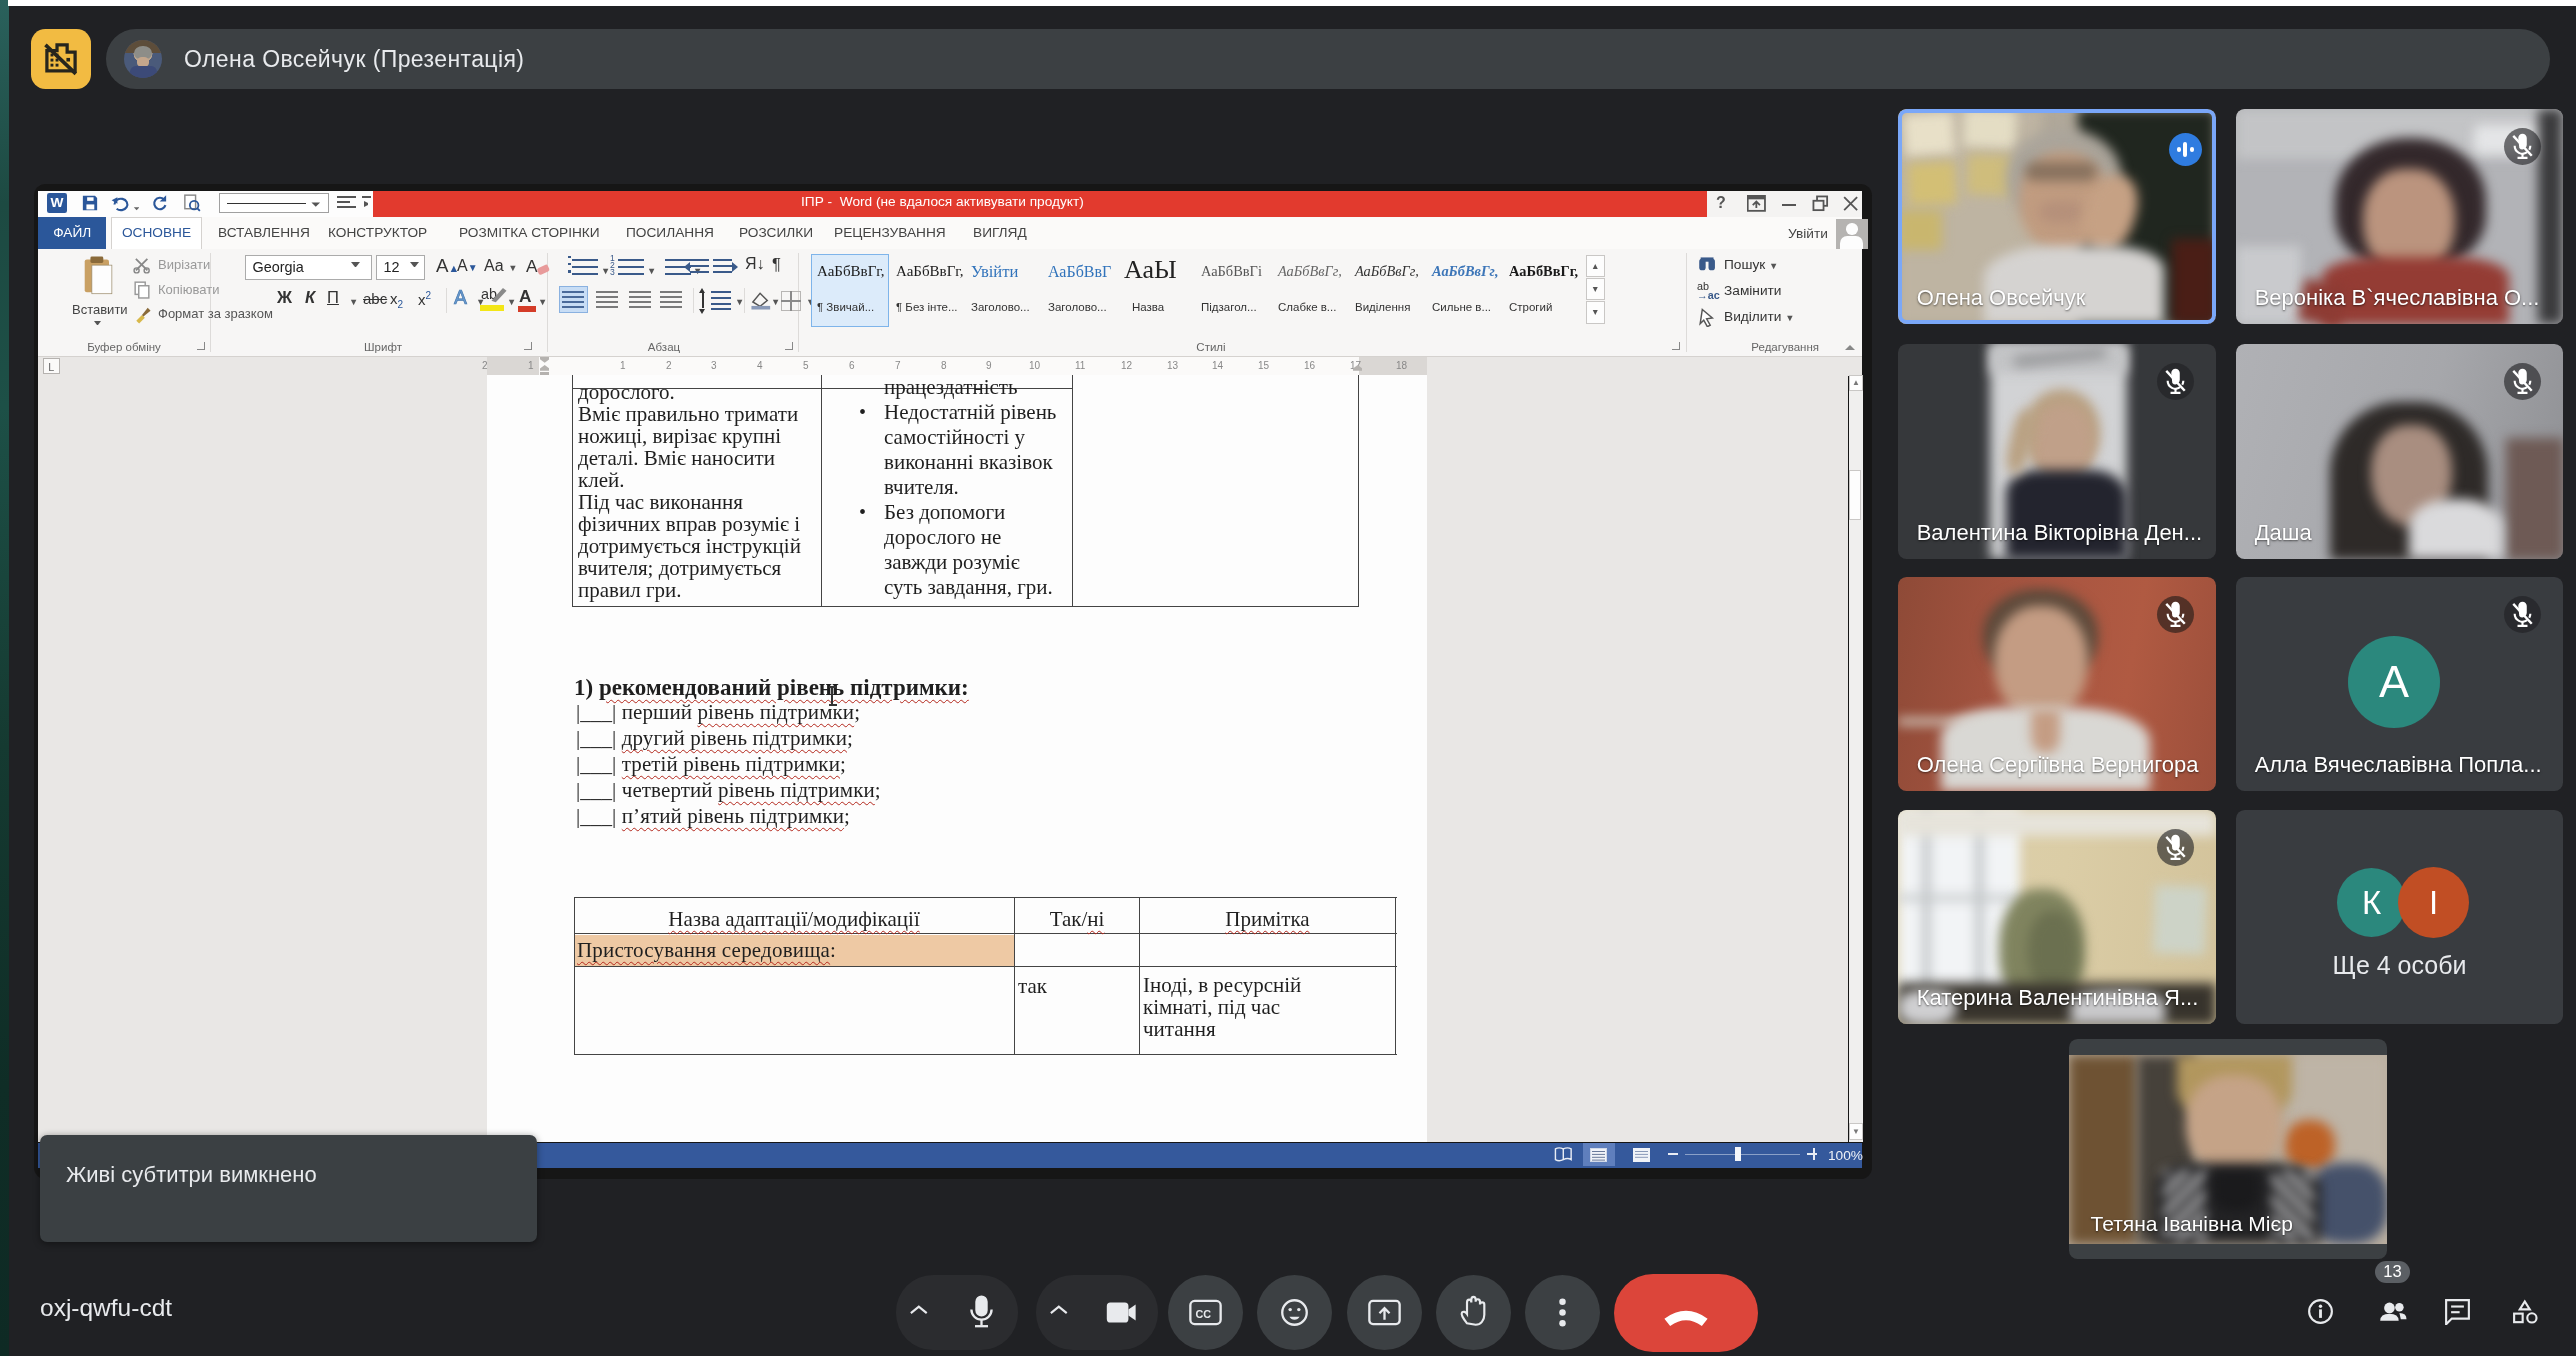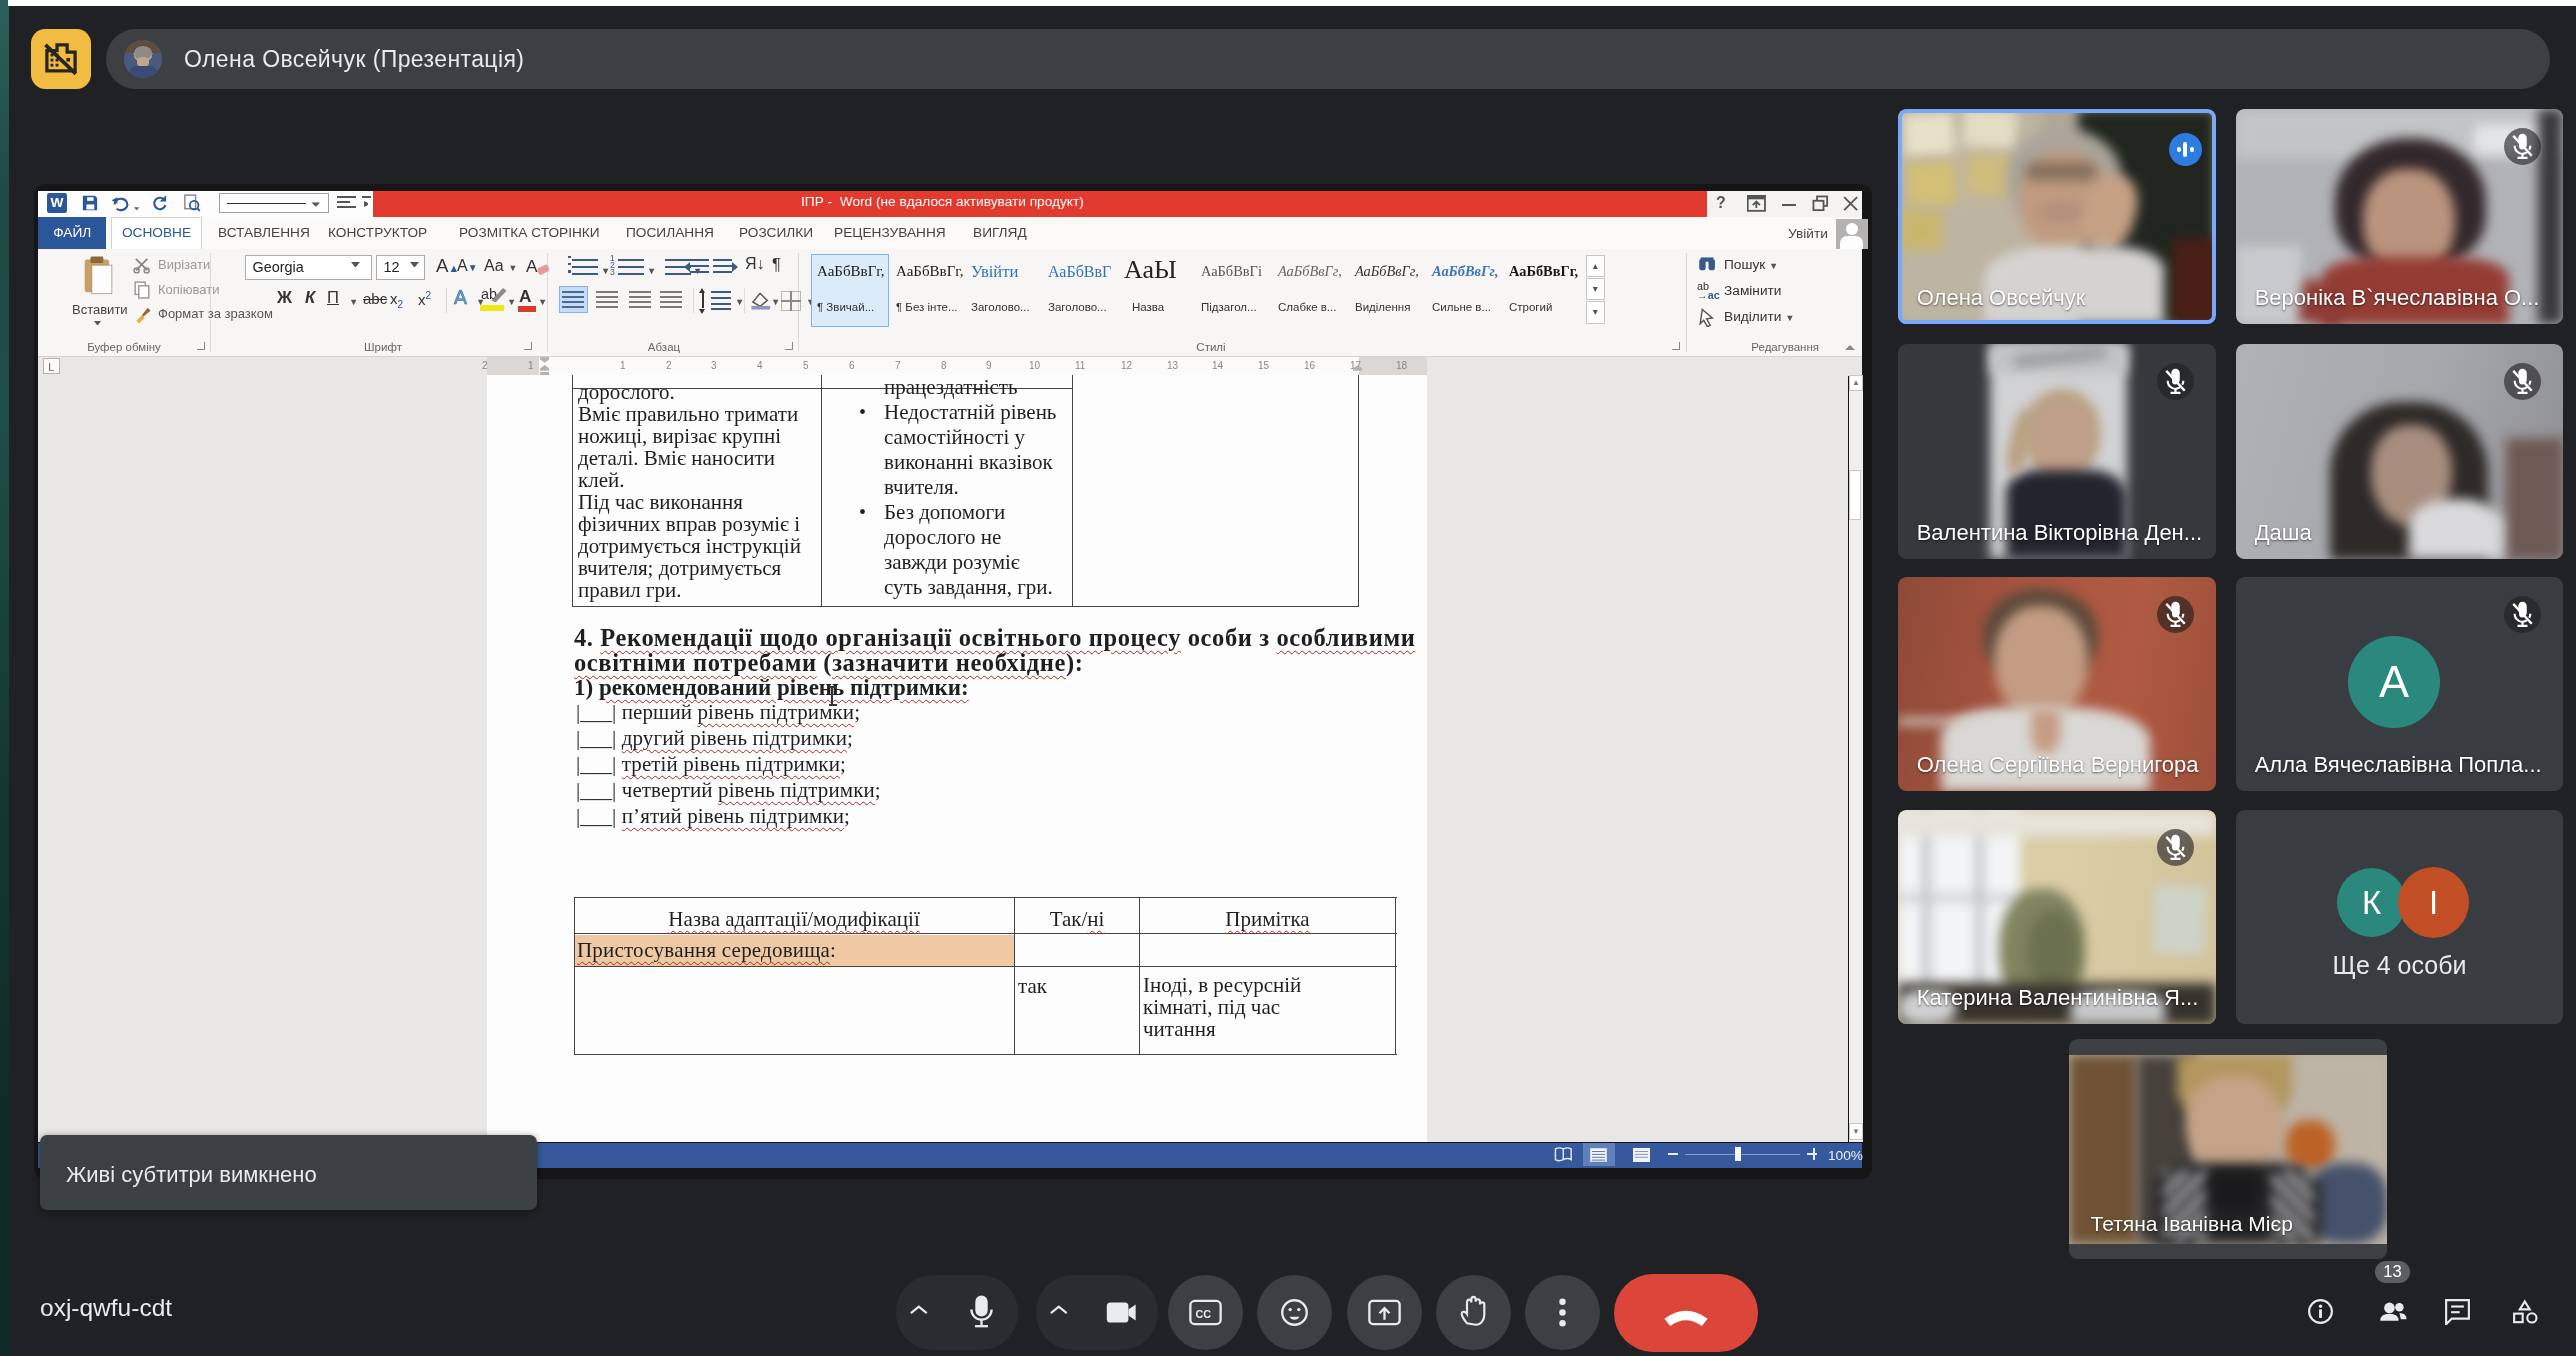--- a/index.html
+++ b/index.html
@@ -327,21 +327,20 @@
     <div class="abs" style="left:787px;top:191px;width:1.4px;height:232px;background:#444;"></div>
     <div class="abs" style="left:1038px;top:191px;width:1.4px;height:232px;background:#444;"></div>
     <div class="abs" style="left:1324px;top:191px;width:1.4px;height:232px;background:#444;"></div>
     <div class="abs" style="left:538px;top:422px;width:787px;height:1.4px;background:#444;"></div>
     <div class="abs" style="left:538px;top:204px;width:501px;height:1.4px;background:#444;"></div>
     <div class="abs serif" style="left:544px;top:197px;font-size:21px;line-height:22px;white-space:nowrap;">дорослого.<br>Вміє правильно тримати<br>ножиці, вирізає крупні<br>деталі. Вміє наносити<br>клей.<br>Під час виконання<br>фізичних вправ розуміє і<br>дотримується інструкцій<br>вчителя; дотримується<br>правил гри.</div>
     <div class="abs serif" style="left:850px;top:191px;font-size:21px;line-height:25px;white-space:nowrap;">працездатність<br>Недостатній рівень<br>самостійності у<br>виконанні вказівок<br>вчителя.<br>Без допомоги<br>дорослого не<br>завжди розуміє<br>суть завдання, гри.</div>
     <div class="abs serif" style="left:825px;top:217px;font-size:20px;">•</div>
     <div class="abs serif" style="left:825px;top:317px;font-size:20px;">•</div>
 
-    <div class="abs serif" style="left:540px;top:441px;font-size:24.5px;font-weight:bold;line-height:25px;letter-spacing:0.6px;white-space:nowrap;">4. <span class="wavy">Рекомендації щодо організації освітнього процесу</span> особи з <span class="wavy">особливими</span><br><span class="wavy">освітніми потребами</span> (<span class="wavy">зазначити необхідне</span>):</div>
     <div class="abs serif" style="left:540px;top:491px;font-size:23px;font-weight:bold;white-space:nowrap;">1) <span class="wavy">рекомендований рівень підтримки:</span></div>
 
     <div class="abs serif" style="left:542px;top:515px;font-size:21px;line-height:26px;letter-spacing:0.1px;white-space:nowrap;">|___| перший <span class="wavy">рівень підтримки</span>;<br>|___| <span class="wavy">другий рівень підтримки</span>;<br>|___| <span class="wavy">третій рівень підтримки</span>;<br>|___| четвертий <span class="wavy">рівень підтримки</span>;<br>|___| <span class="wavy">п’ятий рівень підтримки</span>;</div>
 
 
     <div class="abs" style="left:541px;top:751px;width:439px;height:32px;background:#eec9a4;"></div>
     <div class="abs" style="left:540px;top:713px;width:1.4px;height:158px;background:#444;"></div>
     <div class="abs" style="left:980px;top:713px;width:1.4px;height:158px;background:#444;"></div>
     <div class="abs" style="left:1105px;top:713px;width:1.4px;height:158px;background:#444;"></div>
     <div class="abs" style="left:1361px;top:713px;width:1.4px;height:158px;background:#444;"></div>
@@ -379,21 +378,21 @@
     <div class="abs" style="left:1601px;top:967px;width:13px;height:1.4px;background:#8a9ab8;box-shadow:0 2.9px #8a9ab8,0 5.8px #8a9ab8;"></div>
     <div class="abs" style="left:1634px;top:969px;width:10px;height:2.2px;background:#e8ecf4;"></div>
     <div class="abs" style="left:1651px;top:970px;width:115px;height:1.4px;background:#8aa0c8;"></div>
     <div class="abs" style="left:1701px;top:963px;width:5.8px;height:14.4px;background:#f4f6fa;"></div>
     <div class="abs" style="left:1773px;top:969px;width:10px;height:2.2px;background:#e8ecf4;"></div>
     <div class="abs" style="left:1779px;top:964px;width:2.2px;height:12.2px;background:#e8ecf4;"></div>
     <div class="abs" style="left:1794px;top:964px;color:#eef1f7;font-size:13.7px;">100%</div>
   </div>
 </div>
 
-<div class="abs" style="left:40px;top:1135px;width:497px;height:75px;border-radius:7.2px;background:#3b4043;box-shadow:0 1.4px 7.2px rgba(0,0,0,.4);">
+<div class="abs" style="left:40px;top:1135px;width:497px;height:107px;border-radius:7.2px;background:#3b4043;box-shadow:0 1.4px 7.2px rgba(0,0,0,.4);">
   <div class="abs" style="left:26px;top:27px;color:#e8eaed;font-size:22px;">Живі субтитри вимкнено</div>
 </div>
 
 <div id="tiles">
 
   <div class="abs tile" style="left:1898px;top:109px;width:318px;height:215px;background:#b0a89a;">
     <div class="abs b" style="left:0;top:0;width:144px;height:215px;background:#beb4a2;"></div>
     <div class="abs b" style="left:5.8px;top:4.3px;width:50px;height:42px;background:#e8e0c8;transform:rotate(-4deg);"></div>
     <div class="abs b" style="left:10px;top:53px;width:48px;height:43px;background:#d3bf75;transform:rotate(-3deg);"></div>
     <div class="abs b" style="left:65px;top:0px;width:53px;height:39px;background:#e4ddc4;transform:rotate(3deg);"></div>

